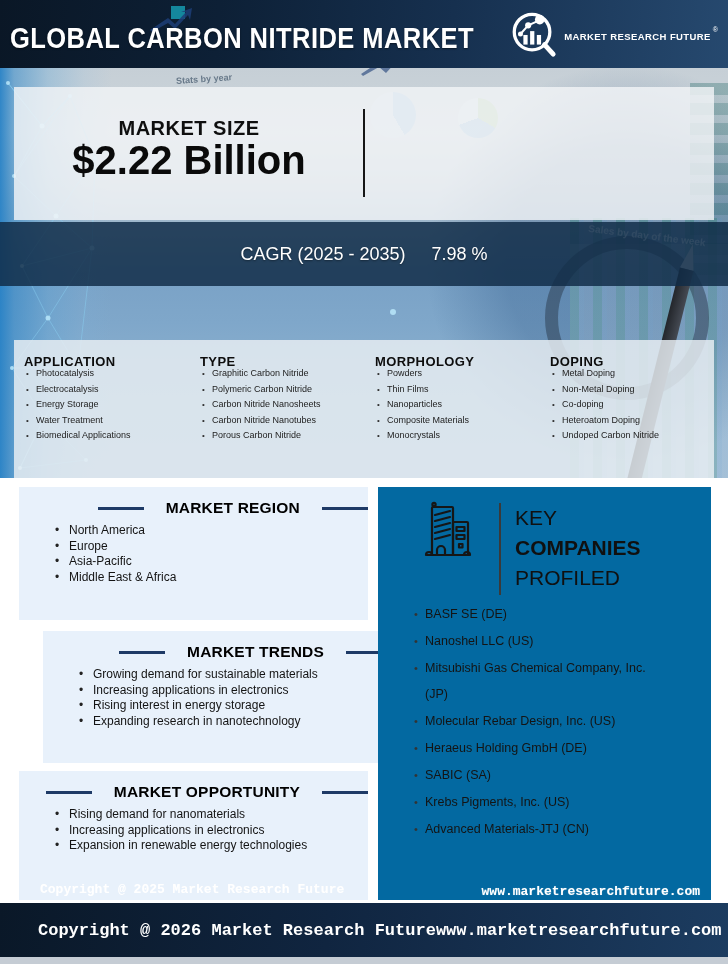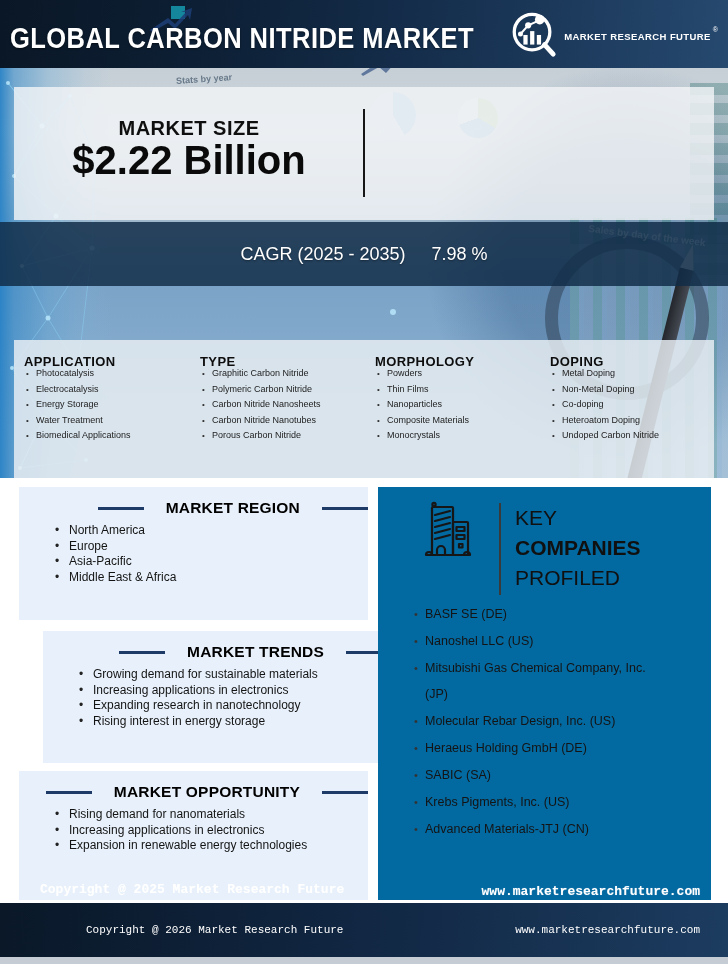--- a/index.html
+++ b/index.html
@@ -102,21 +102,21 @@
   .comp-list li::before { content:"•"; position:absolute; left:0; top:0; font-size:11px; color:#333; }
   
   .overlay-text { position:absolute; color:#ffffff; font-family:"Liberation Mono", monospace;
     font-weight:bold; font-size:13px; white-space:nowrap; text-shadow:0 0 1px rgba(255,255,255,.4); }
   .overlay-left { left:40px; top:404px; }
   .overlay-right { right:28px; top:406px; }
   
   .footer { position:absolute; left:0; top:903px; width:728px; height:54px;
     background:linear-gradient(95deg,#0a1828 0%,#102540 45%,#1c3c60 100%);
     display:flex; align-items:center; justify-content:space-between; padding:0 28px 0 38px; }
-  .footer span { color:#ffffff; font-family:"Liberation Mono", monospace; font-weight:normal; font-size:11px; white-space:nowrap;margin-left:48px; }
+  .footer span { color:#ffffff; font-family:"Liberation Mono", monospace; font-weight:bold; font-size:17px; white-space:nowrap; }
   .footer-strip { position:absolute; left:0; top:957px; width:728px; height:7px; background:#c5ccd4; }
 </style>
 </head>
 <body>
 
 <div class="page">
 
   <div class="header">
     <div class="teal-sq"></div>
     <div class="wm-arrow" style="left:148px; top:8px;">
@@ -266,22 +266,22 @@
 
     <div class="box box-trends">
       <div class="box-head">
         <span class="head-line"></span>
         <span class="box-title">MARKET TRENDS</span>
         <span class="head-line"></span>
       </div>
       <ul>
         <li>Growing demand for sustainable materials</li>
         <li>Increasing applications in electronics</li>
+        <li>Rising interest in energy storage</li>
         <li>Expanding research in nanotechnology</li>
-        <li>Rising interest in energy storage</li>
       </ul>
     </div>
 
     <div class="box box-opp">
       <div class="box-head">
         <span class="head-line"></span>
         <span class="box-title">MARKET OPPORTUNITY</span>
         <span class="head-line"></span>
       </div>
       <ul>

